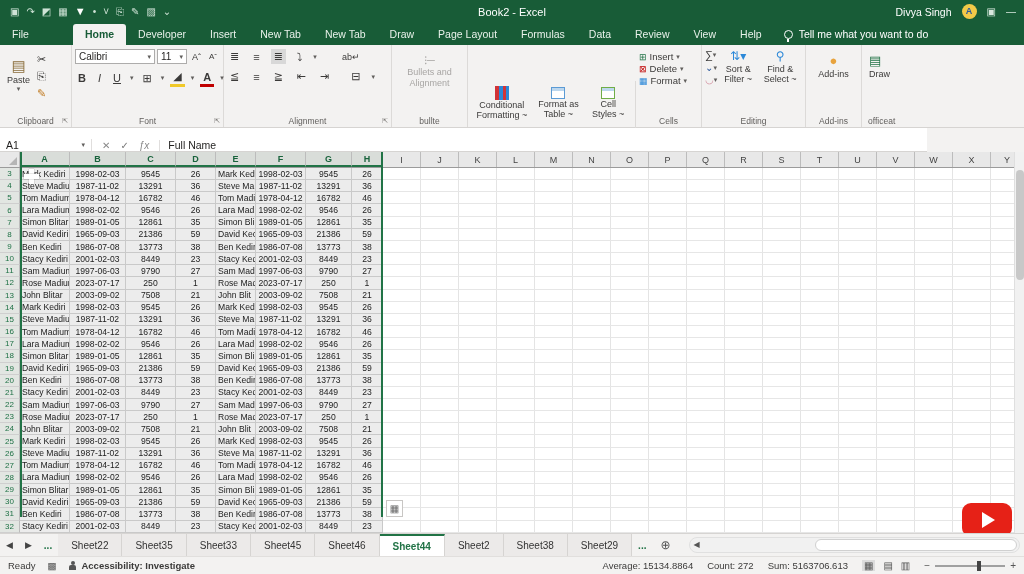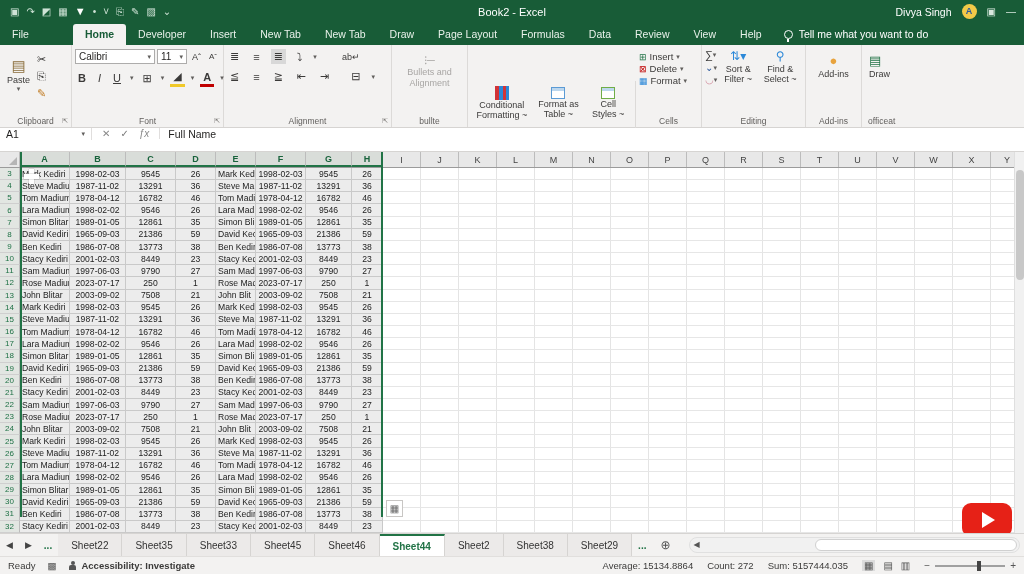--- a/index.html
+++ b/index.html
@@ -57,22 +57,22 @@
   .mini-label { font-size:9.5px; }
   .disabled { color:#a8a6a4 !important; }
   .cf-ico { width:14px; height:14px; display:inline-block; position:relative;
     background:linear-gradient(90deg,#d13438 0 4px,#2b88d8 4px 8px,#d13438 8px 11px,#2b88d8 11px 14px); }
   .tbl-ico { width:14px; height:12px; display:inline-block;
     border:1px solid #5b9bd5;
     background:linear-gradient(#bcd7ee 0 3px, #fff 3px),
                repeating-linear-gradient(90deg, transparent 0 3.6px, #9dc3e6 3.6px 4.3px); }
 
   
-  .fbar { position:absolute; left:0; top:128px; width:1024px; height:24px;
-    background:#fff; border-bottom:1px solid #d6d4d2; display:flex; align-items:flex-start; }
+  .fbar { position:absolute; left:0; top:128px; width:927px; height:24px;
+    background:#fff; border-bottom:1px solid #d6d4d2; display:flex; align-items:flex-end; }
   .namebox { width:92px; border-right:1px solid #e0dedd; display:flex; align-items:center;
     justify-content:space-between; padding:0 6px; font-size:10.5px; color:#201f1e; }
   .fbar-ics { display:flex; align-items:center; gap:10px; padding:0 10px;
     border-right:1px solid #e0dedd; color:#888; font-size:10px; }
   .fx-content { flex:1; display:flex; align-items:center; padding:0 8px;
     font-size:10.5px; color:#201f1e; }
 
   
   .grid { position:absolute; left:0; top:152px; width:1024px; height:381px;
     background:#fff; overflow:hidden; }
@@ -816,21 +816,21 @@
       <span>Ready</span>
       <span style="color:#555;">▩</span>
       <span style="display:flex;align-items:center;gap:4px;">
         <span class="person-ico"></span>
         <span style="font-weight:bold;">Accessibility: Investigate</span>
       </span>
     </div>
     <div class="sb-right">
       <span>Average: 15134.8864</span>
       <span>Count: 272</span>
-      <span>Sum: 5157444.035</span>
+      <span>Sum: 5163706.613</span>
       <div class="view-icos">
         <span class="sel">▦</span>
         <span>▤</span>
         <span>▥</span>
       </div>
       <div class="zoom-ctrl">
         <span>−</span>
         <div class="zoom-line">
           <div class="zoom-knob"></div>
         </div>

